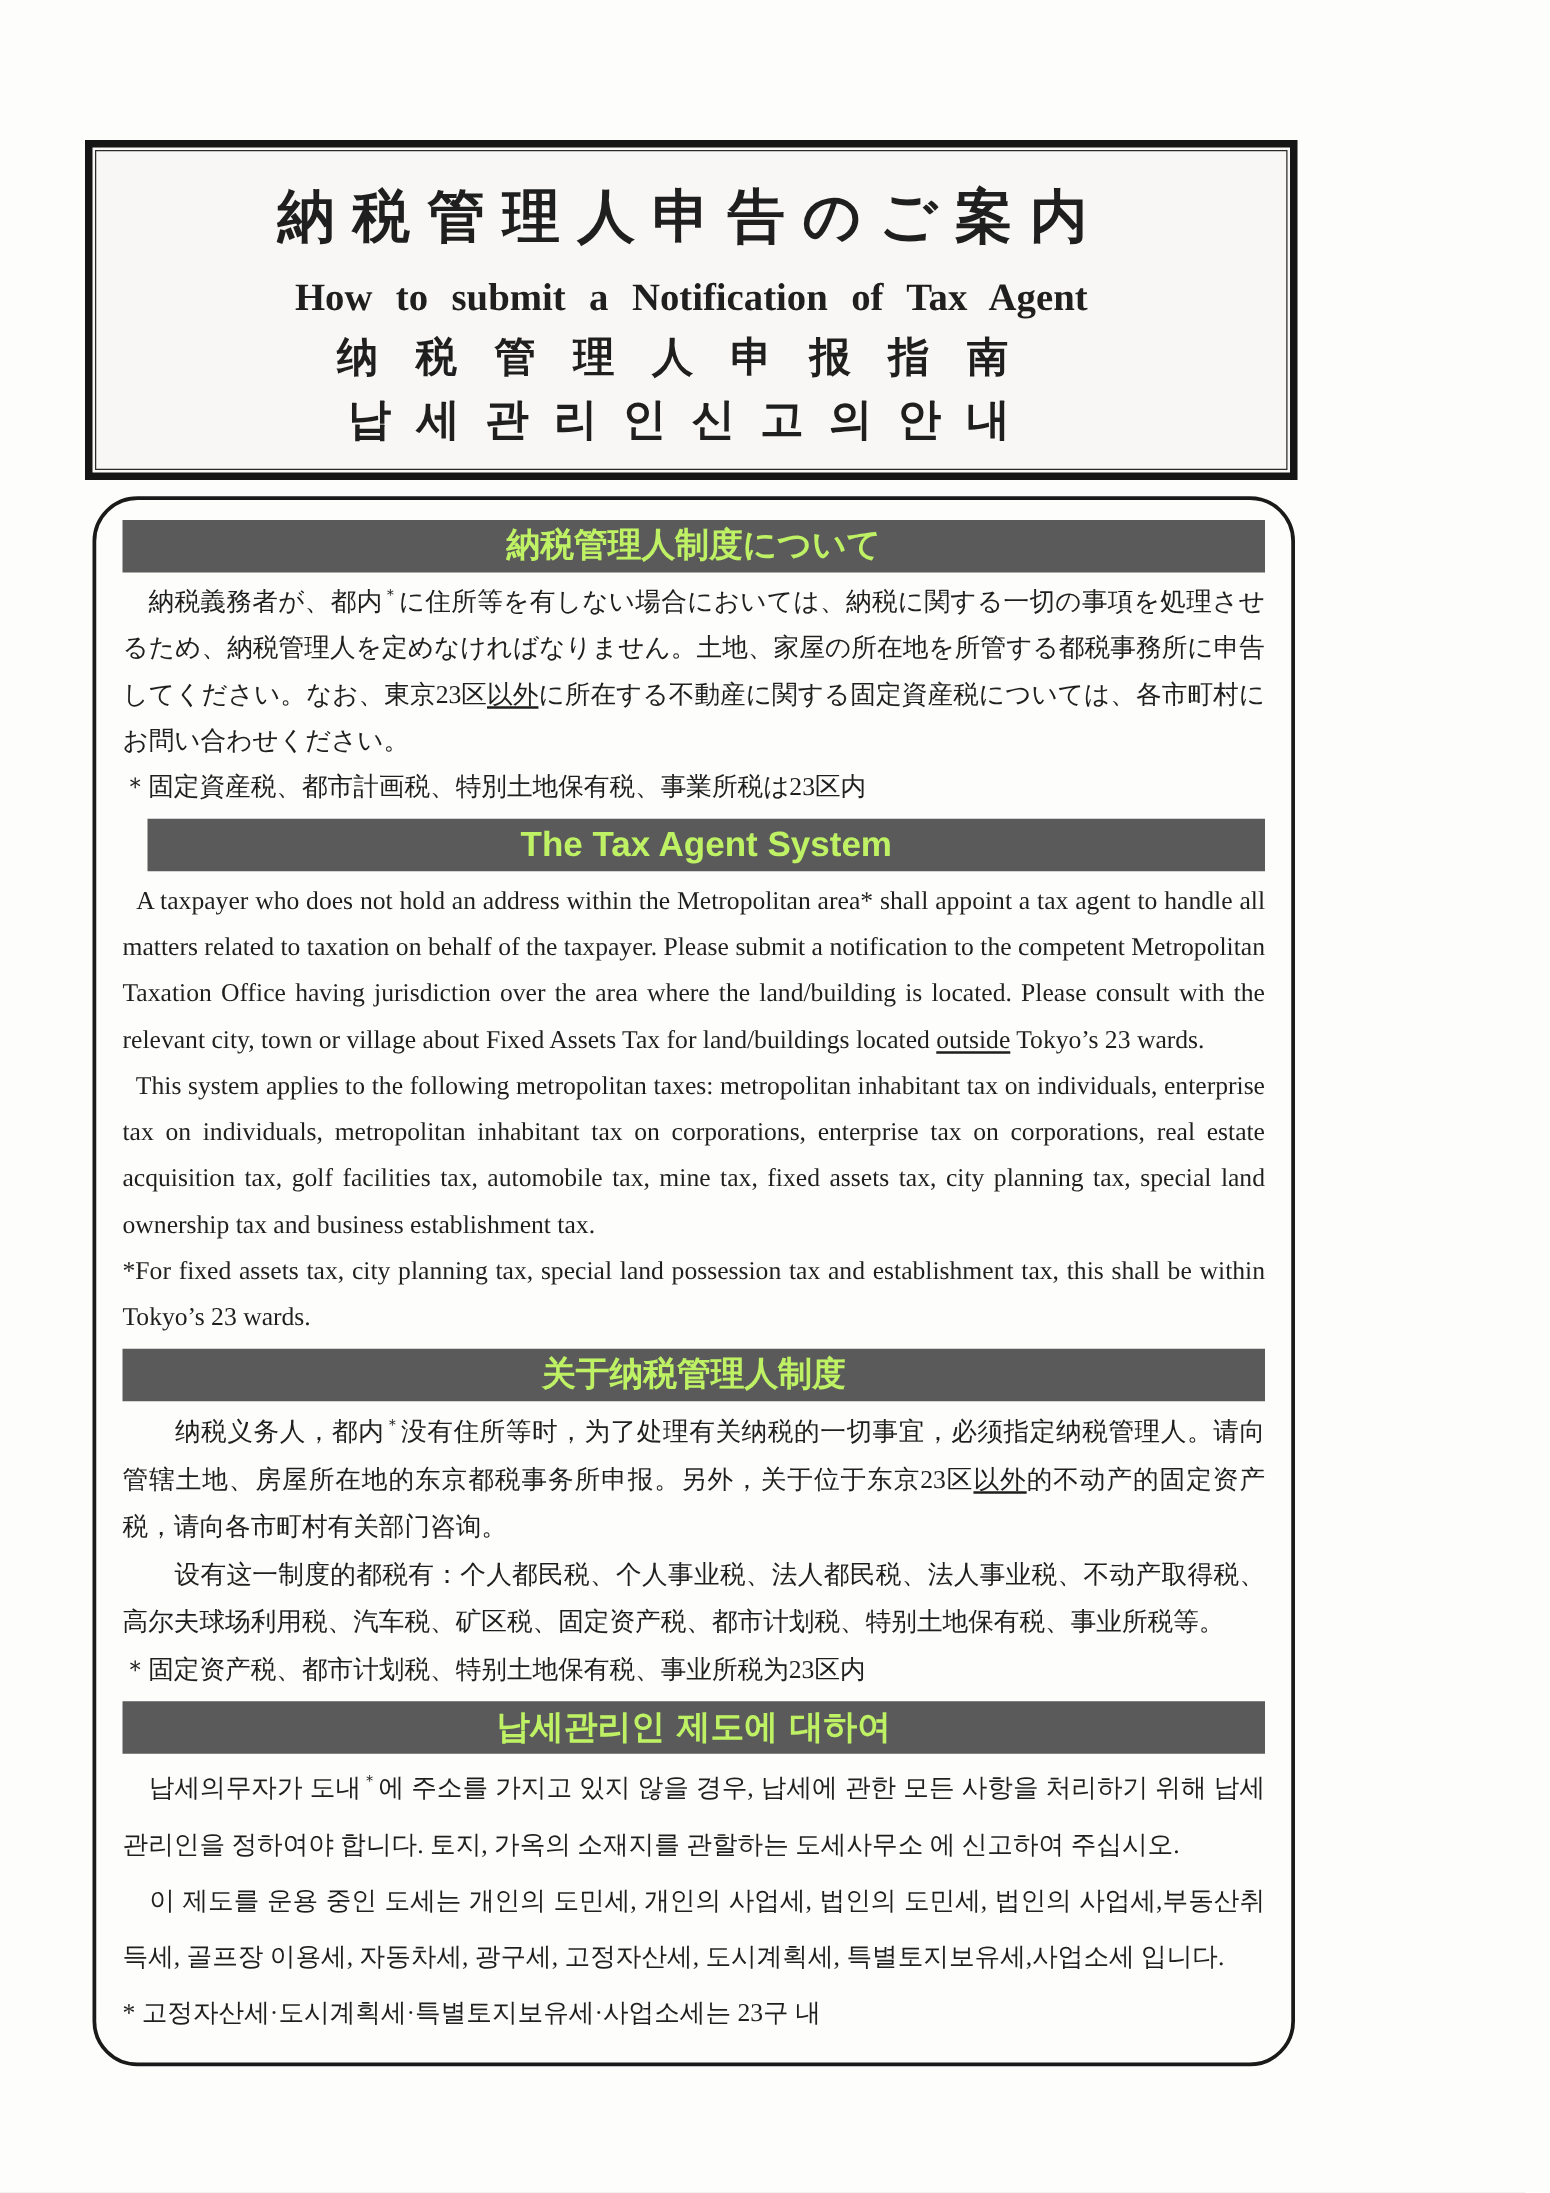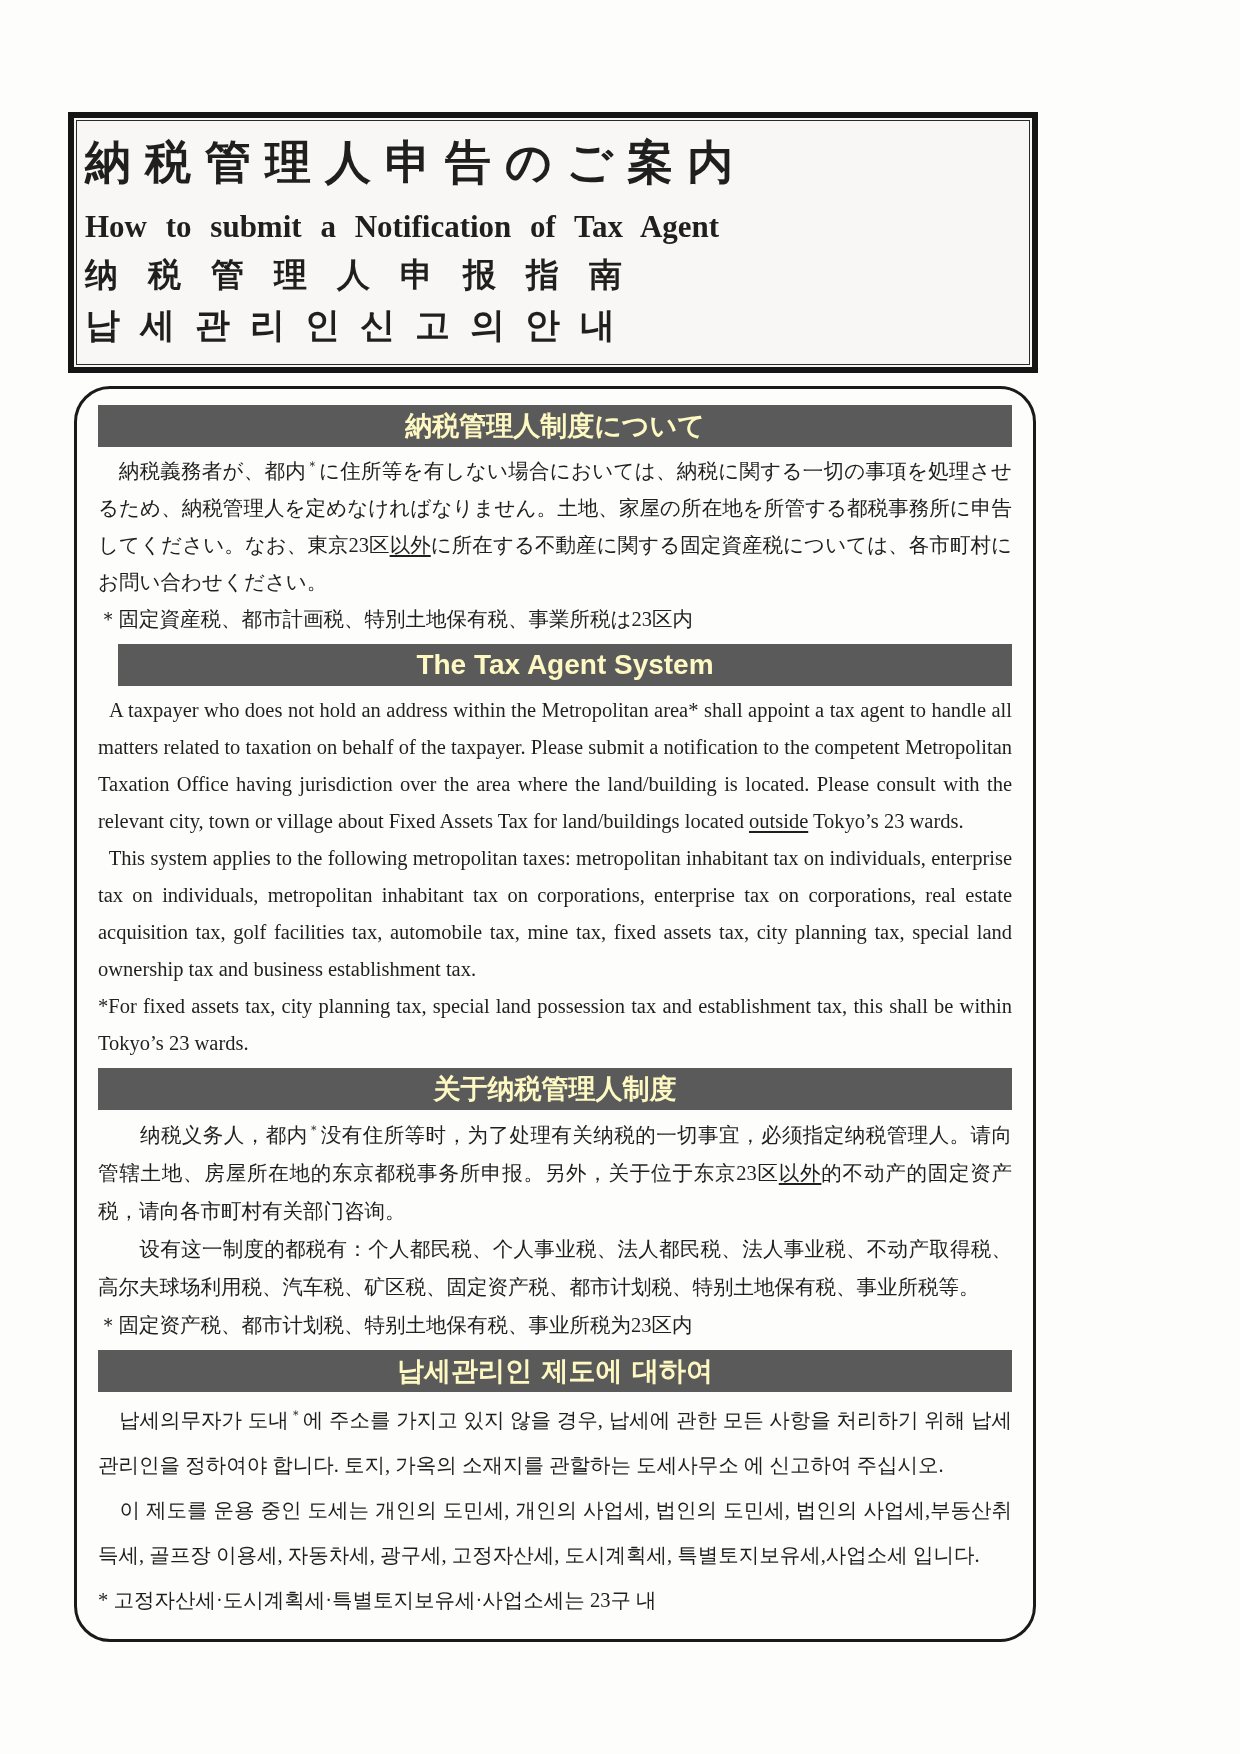--- a/index.html
+++ b/index.html
@@ -6,34 +6,34 @@
   .page{
     width:1240px;height:1754px;background:#fdfdfc;margin:0 auto;position:relative;
     font-family:"DejaVu Sans",sans-serif;color:#1f1f1f;overflow:hidden;
   }
   
   .title-box{
     margin:112px 0 0 68px;width:958px;
     border:6px solid #151515;background:#f8f7f5;
   }
   .title-box-inner{
-    border:1px solid #2a2a2a;margin:2px;padding:12px 8px 14px 8px;
+    border:1px solid #2a2a2a;margin:2px;padding:23px 8px 14px 8px;text-align:center;
   }
   .title-ja{font-size:46px;font-weight:bold;letter-spacing:14px;line-height:58px;}
   .title-en{font-family:"Liberation Serif",serif;font-size:31px;font-weight:bold;word-spacing:11px;line-height:46px;margin-top:13px;}
   .title-zh{font-size:33px;font-weight:bold;letter-spacing:30px;line-height:50px;}
   .title-ko{font-size:35px;font-weight:bold;letter-spacing:20px;line-height:50px;}
   
   .round-box{
     margin:13px 0 0 74px;width:962px;box-sizing:border-box;
     border:3px solid #1a1a1a;border-radius:36px;
     padding:10px 21px 16px 21px;background:#fdfdfc;
   }
   .section-bar{
-    background:#5a5a5a;color:#fef9c3;text-align:center;
+    background:#5a5a5a;color:#bef264;text-align:center;
     height:42px;line-height:42px;font-size:27px;font-weight:bold;
     margin:6px 0 6px 0;
   }
   .bar-en{font-family:Liberation Sans, sans-serif;font-size:28px;margin-left:20px;}
   .para{margin:0;white-space:pre-wrap;text-align:justify;}
   .body-ja .para{font-size:20.5px;line-height:37px;font-family:Liberation Serif, serif;}
   .body-en .para{font-size:20.5px;line-height:37px;font-family:"Liberation Serif",serif;}
   .body-zh .para{font-size:20.5px;line-height:38px;font-family:"Liberation Serif",serif;}
   .body-ko .para{font-size:20.5px;line-height:45px;font-family:"Liberation Serif",serif;}
   .para sup{font-size:0.62em;vertical-align:super;line-height:0;}

